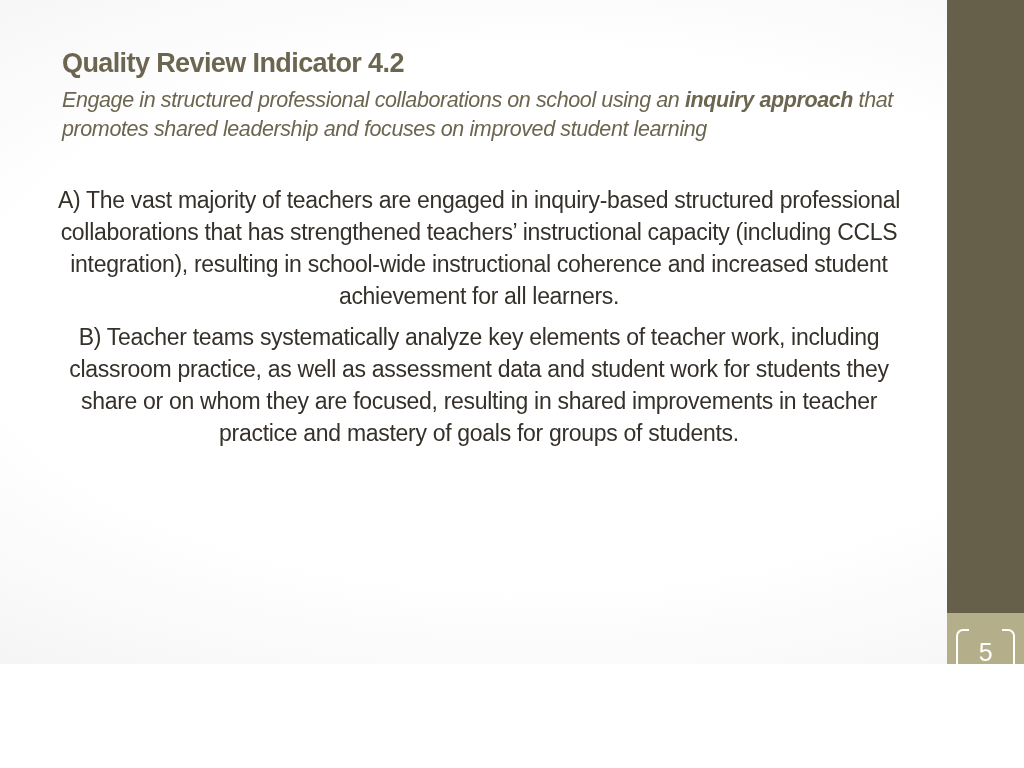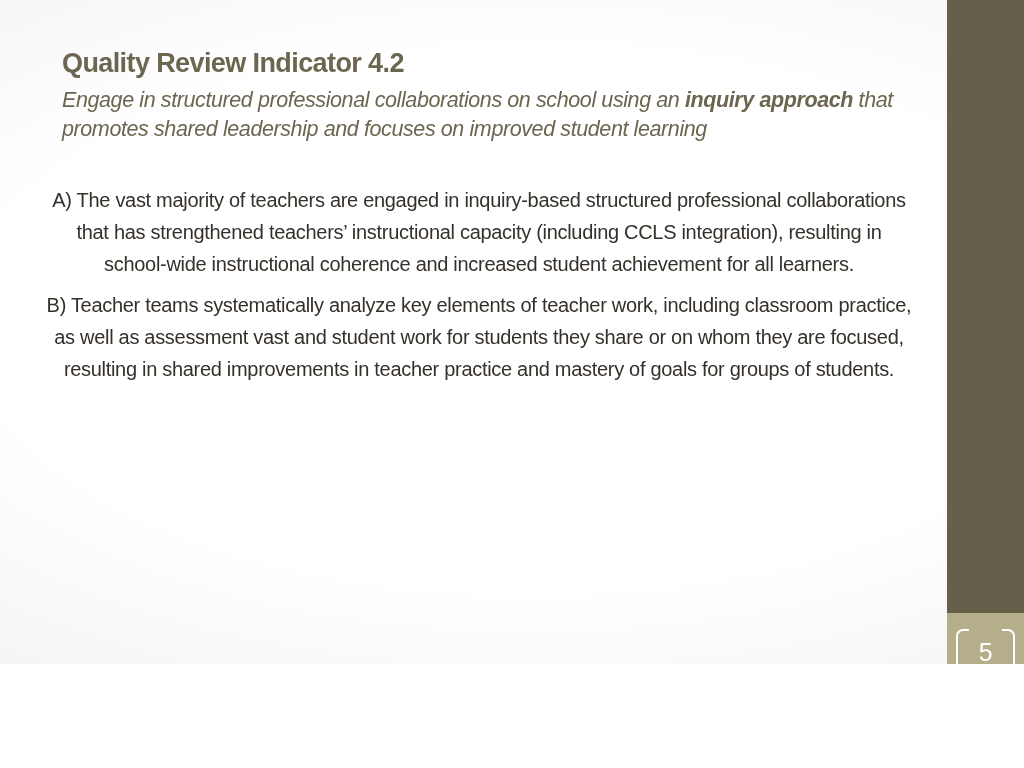--- a/index.html
+++ b/index.html
@@ -79,40 +79,40 @@
   }
   .subtitle b { letter-spacing: -0.4px; }
 
   
   .body-block {
     position: absolute;
     left: 45px;
     top: 184px;
     width: 868px;
     text-align: center;
-    font-size: 20px;
+    font-size: 23px;
     line-height: 32px;
     letter-spacing: -0.3px;
   }
   .body-block p {
     margin: 0 0 9px 0;
   }
 </style>
 </head>
 <body>
 
 <div class="slide">
 
   <h1 class="title" style="color: rgb(108, 101, 79);">Quality Review Indicator 4.2</h1>
 
   <p class="subtitle" style="color: rgb(108, 101, 79);"><span>Engage in structured professional collaborations on school using an </span><b>inquiry approach</b><span> that promotes shared leadership and focuses on improved student learning</span></p>
 
   <div class="body-block" style="color: rgb(53, 48, 42);">
     <p>A) The vast majority of teachers are engaged in inquiry-based structured professional collaborations that has strengthened teachers’ instructional capacity (including CCLS integration), resulting in school-wide instructional coherence and increased student achievement for all learners.</p>
-    <p>B) Teacher teams systematically analyze key elements of teacher work, including classroom practice, as well as assessment vast and student work for students they share or on whom they are focused, resulting in shared improvements in teacher practice and mastery of goals for groups of students.</p>
+    <p>B) Teacher teams systematically analyze key elements of teacher work, including classroom practice, as well as assessment data and student work for students they share or on whom they are focused, resulting in shared improvements in teacher practice and mastery of goals for groups of students.</p>
   </div>
 
   <div class="side-bar" style="background: rgb(102, 95, 73);">
     <div class="page-badge" style="background: rgb(181, 174, 138);">
       <span class="bracket left"></span>
       <span class="page-num">5</span>
       <span class="bracket right"></span>
     </div>
   </div>
 

